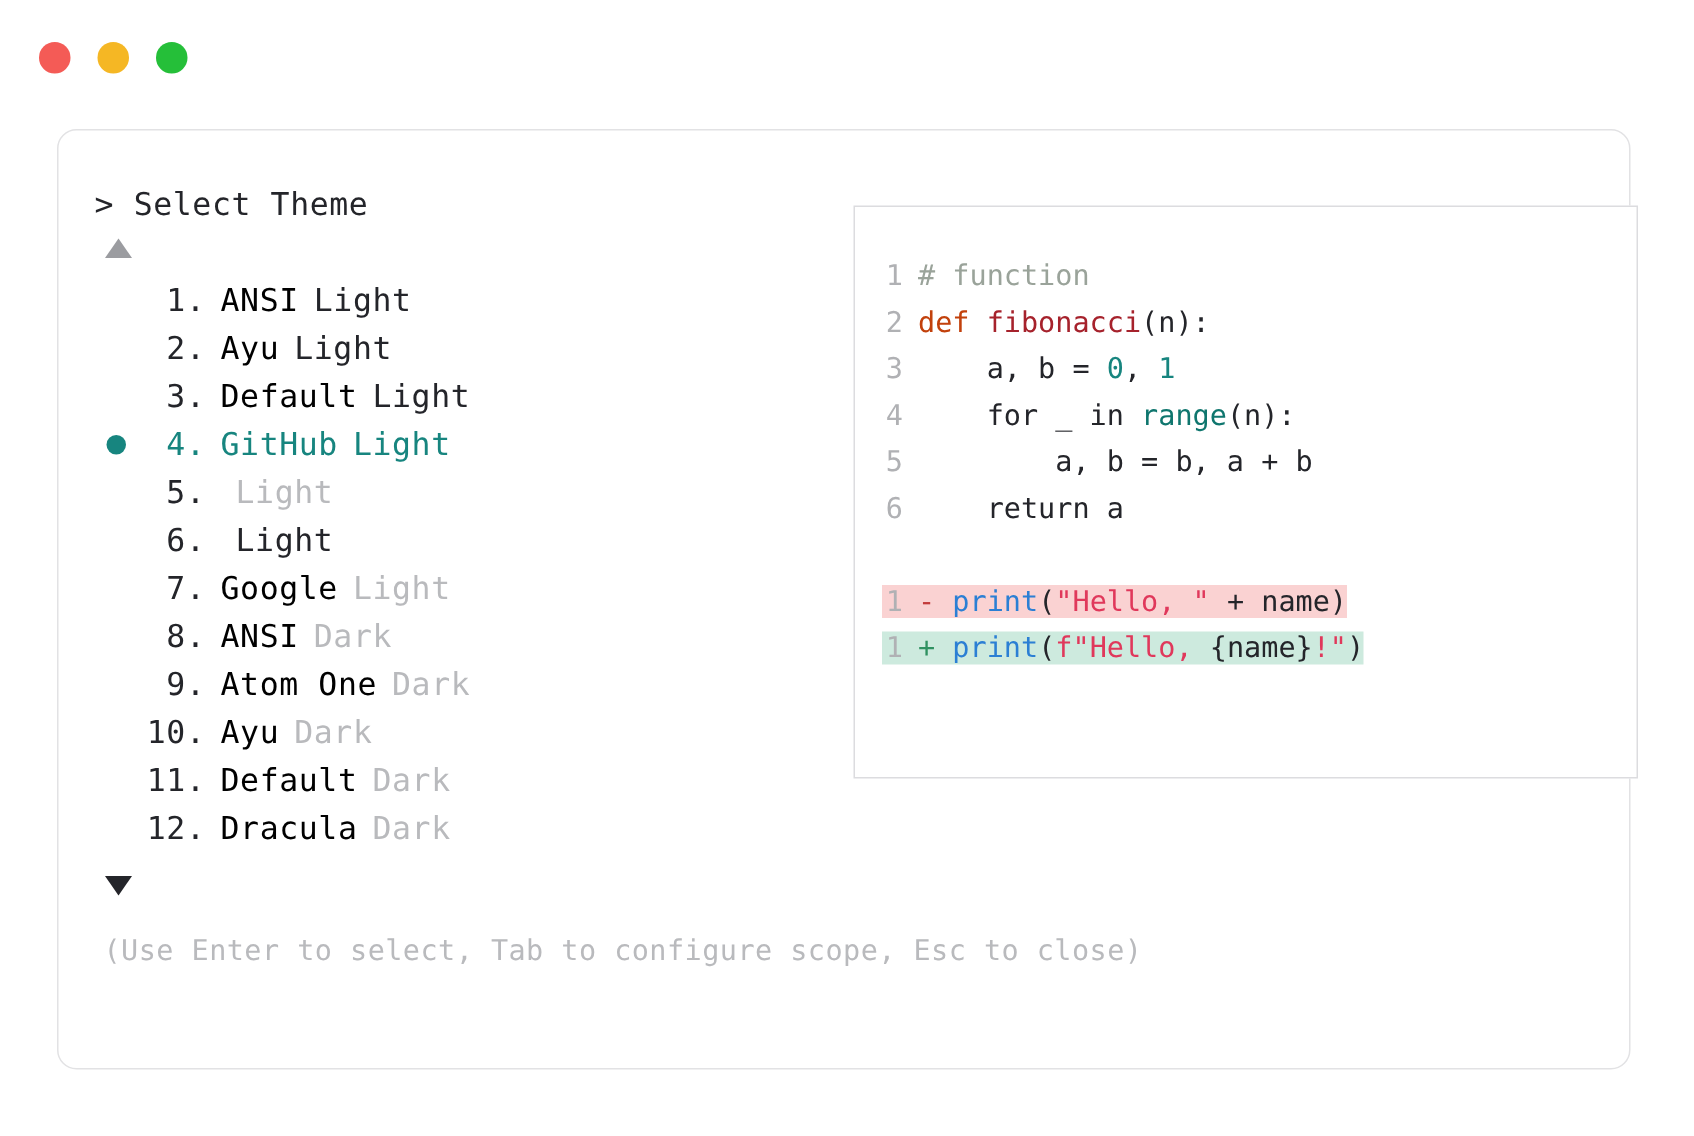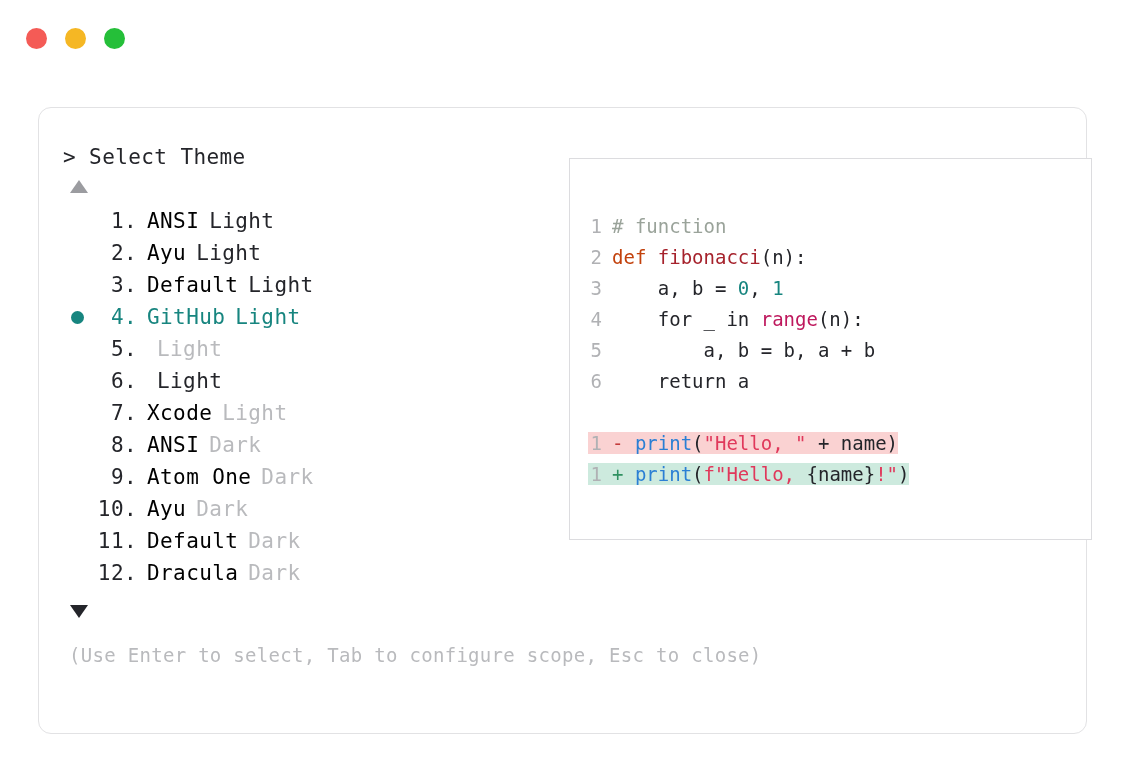--- a/index.html
+++ b/index.html
@@ -38,21 +38,20 @@
   .card {
     position: absolute;
     left: 38px;
     top: 86px;
     width: 1049px;
     height: 627px;
     box-sizing: border-box;
     background: #ffffff;
     border: 1.5px solid #e2e2e4;
     border-radius: 13px;
-    margin-top: 21px;
   }
 
   .card-inner {
     position: absolute;
     left: 0; top: 0; right: 0; bottom: 0;
     padding: 36px 30px 22px 24px;
     box-sizing: border-box;
   }
 
   .columns {
@@ -146,42 +145,42 @@
     flex: 1 1 auto;
     padding-left: 16px;
   }
   .preview-box {
     margin-top: 14px;
     width: 523px;
     height: 382px;
     box-sizing: border-box;
     border: 1.5px solid #dcdcdf;
     background: #ffffff;
-    padding: 52px 0 0 0;
+    padding: 31px 0 0 0;
   }
   .code {
     font-size: 19px;
     line-height: 31px;
     white-space: pre;
     padding-left: 18px;
   }
   .code-line { white-space: pre; }
   .ln {
     color: #b0b1b4;
     display: inline-block;
     width: 14px;
     text-align: right;
     margin-right: 10px;
   }
   .tok-comment { color: #9aa39a; }
   .tok-kw      { color: #c2410c; }
   .tok-fn      { color: #a6222c; }
   .tok-plain   { color: #24252a; }
   .tok-num     { color: #17857f; }
-  .tok-builtin { color: #be185d; text-align: center; }
+  .tok-builtin { color: #0f766e; text-align: center; }
   .tok-str     { color: #e0385b; }
   .tok-call    { color: #2b7fd4; }
 
   .diff-gap { height: 31px; }
   .diff-line { white-space: pre; }
   .diff-bg-del { background: #fad2d2; }
   .diff-bg-add { background: #cdeade; }
   .diff-sign-del { color: #c33b3b; }
   .diff-sign-add { color: #2f9161; }
 
@@ -215,21 +214,21 @@
 
         <div class="scroll-arrow arrow-up"></div>
 
         <ul class="theme-list">
             <li class="theme-row"><span class="row-marker"></span><span class="row-index">1.</span><span class="row-dot-sep"></span><span class="row-name">ANSI</span><span class="row-suffix">Light</span></li>
             <li class="theme-row"><span class="row-marker"></span><span class="row-index">2.</span><span class="row-dot-sep"></span><span class="row-name">Ayu</span><span class="row-suffix">Light</span></li>
             <li class="theme-row"><span class="row-marker"></span><span class="row-index">3.</span><span class="row-dot-sep"></span><span class="row-name">Default</span><span class="row-suffix">Light</span></li>
             <li class="theme-row selected"><span class="row-marker"><span class="bullet"></span></span><span class="row-index">4.</span><span class="row-dot-sep"></span><span class="row-name">GitHub</span><span class="row-suffix">Light</span></li>
             <li class="theme-row"><span class="row-marker"></span><span class="row-index">5.</span><span class="row-dot-sep"></span><span class="row-suffix muted">Light</span></li>
             <li class="theme-row"><span class="row-marker"></span><span class="row-index">6.</span><span class="row-dot-sep"></span><span class="row-suffix">Light</span></li>
-            <li class="theme-row"><span class="row-marker"></span><span class="row-index">7.</span><span class="row-dot-sep"></span><span class="row-name">Xcode</span><span class="row-suffix muted">Light</span></li>
+            <li class="theme-row"><span class="row-marker"></span><span class="row-index">7.</span><span class="row-dot-sep"></span><span class="row-name">Google</span><span class="row-suffix muted">Light</span></li>
             <li class="theme-row"><span class="row-marker"></span><span class="row-index">8.</span><span class="row-dot-sep"></span><span class="row-name">ANSI</span><span class="row-suffix muted">Dark</span></li>
             <li class="theme-row"><span class="row-marker"></span><span class="row-index">9.</span><span class="row-dot-sep"></span><span class="row-name">Atom One</span><span class="row-suffix muted">Dark</span></li>
             <li class="theme-row"><span class="row-marker"></span><span class="row-index">10.</span><span class="row-dot-sep"></span><span class="row-name">Ayu</span><span class="row-suffix muted">Dark</span></li>
             <li class="theme-row"><span class="row-marker"></span><span class="row-index">11.</span><span class="row-dot-sep"></span><span class="row-name">Default</span><span class="row-suffix muted">Dark</span></li>
             <li class="theme-row"><span class="row-marker"></span><span class="row-index">12.</span><span class="row-dot-sep"></span><span class="row-name">Dracula</span><span class="row-suffix muted">Dark</span></li>
           </ul>
 
         <div class="scroll-arrow arrow-down"></div>
       </div>
 

